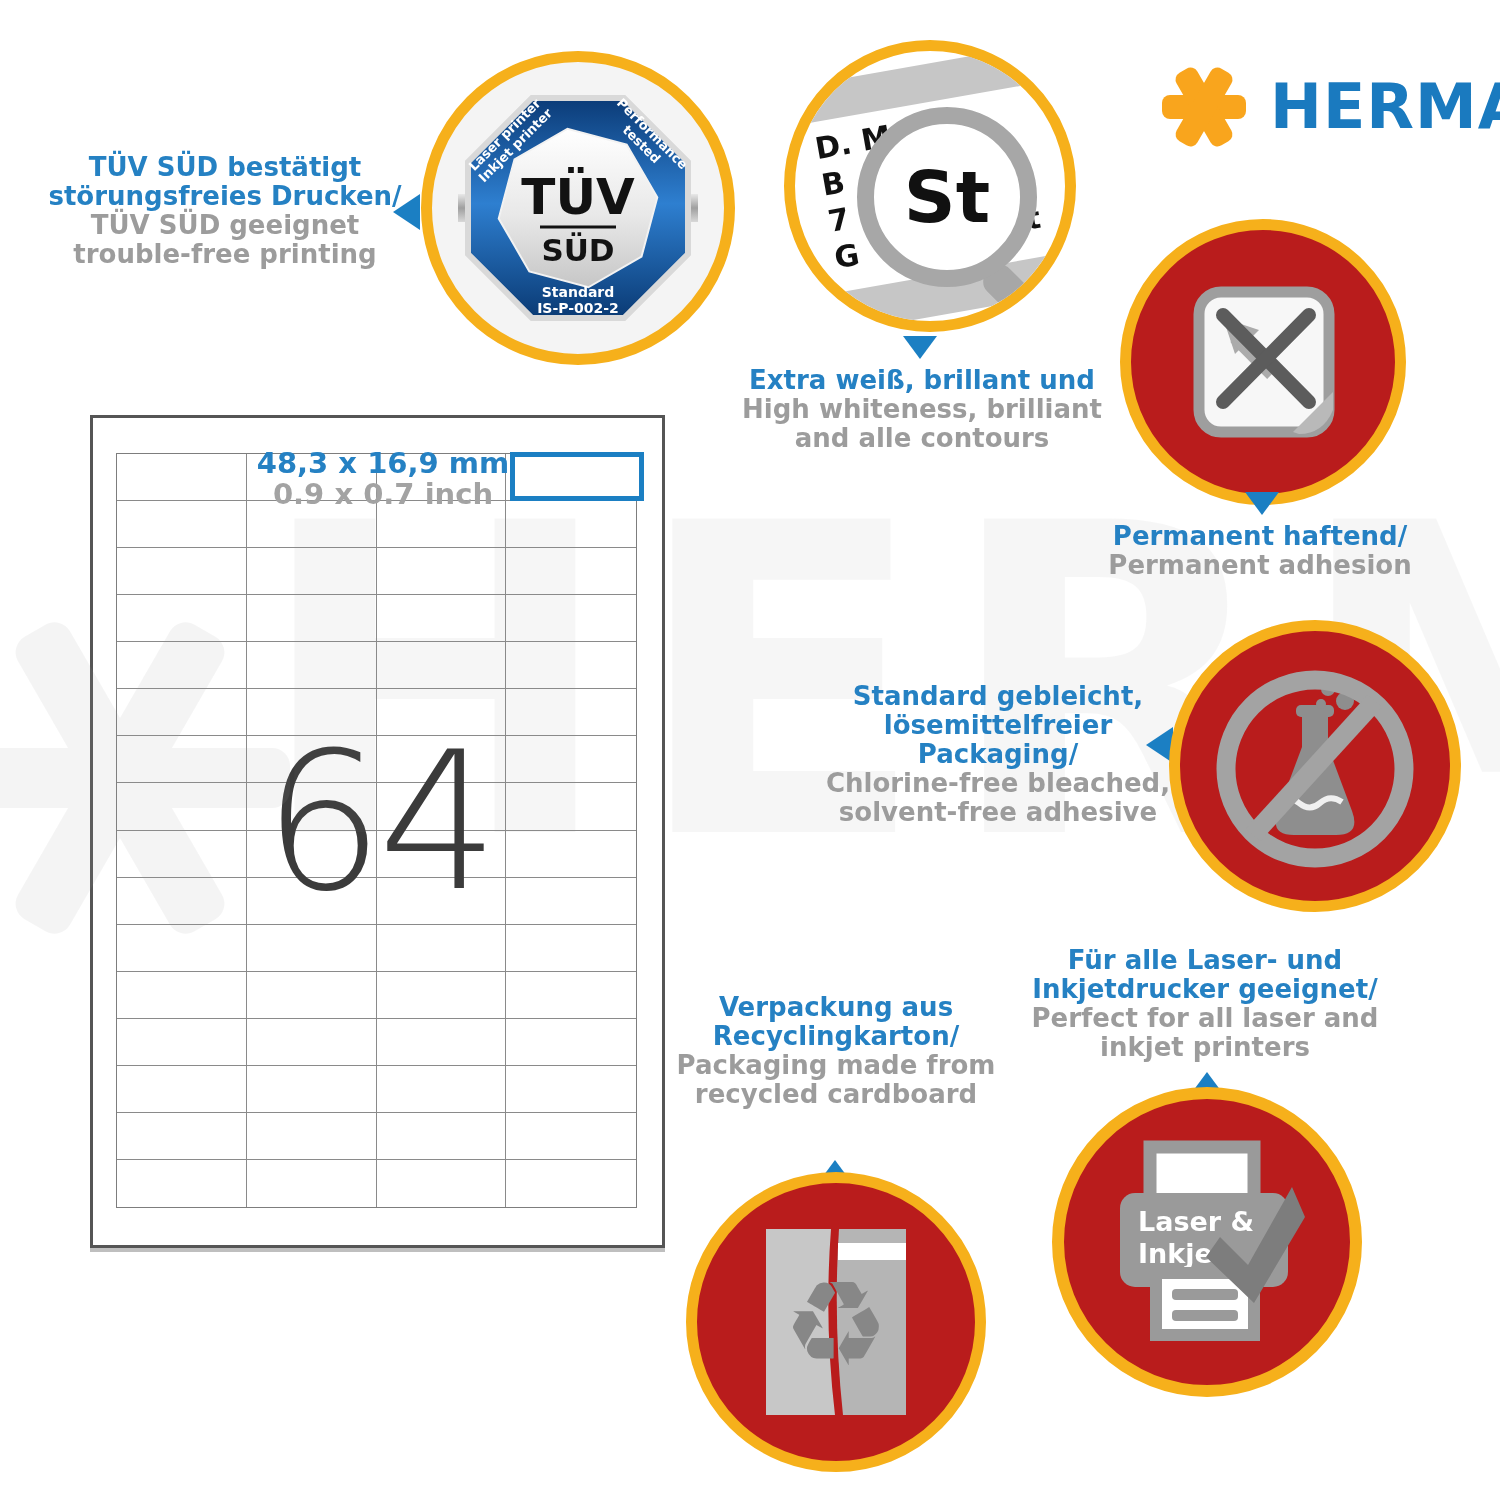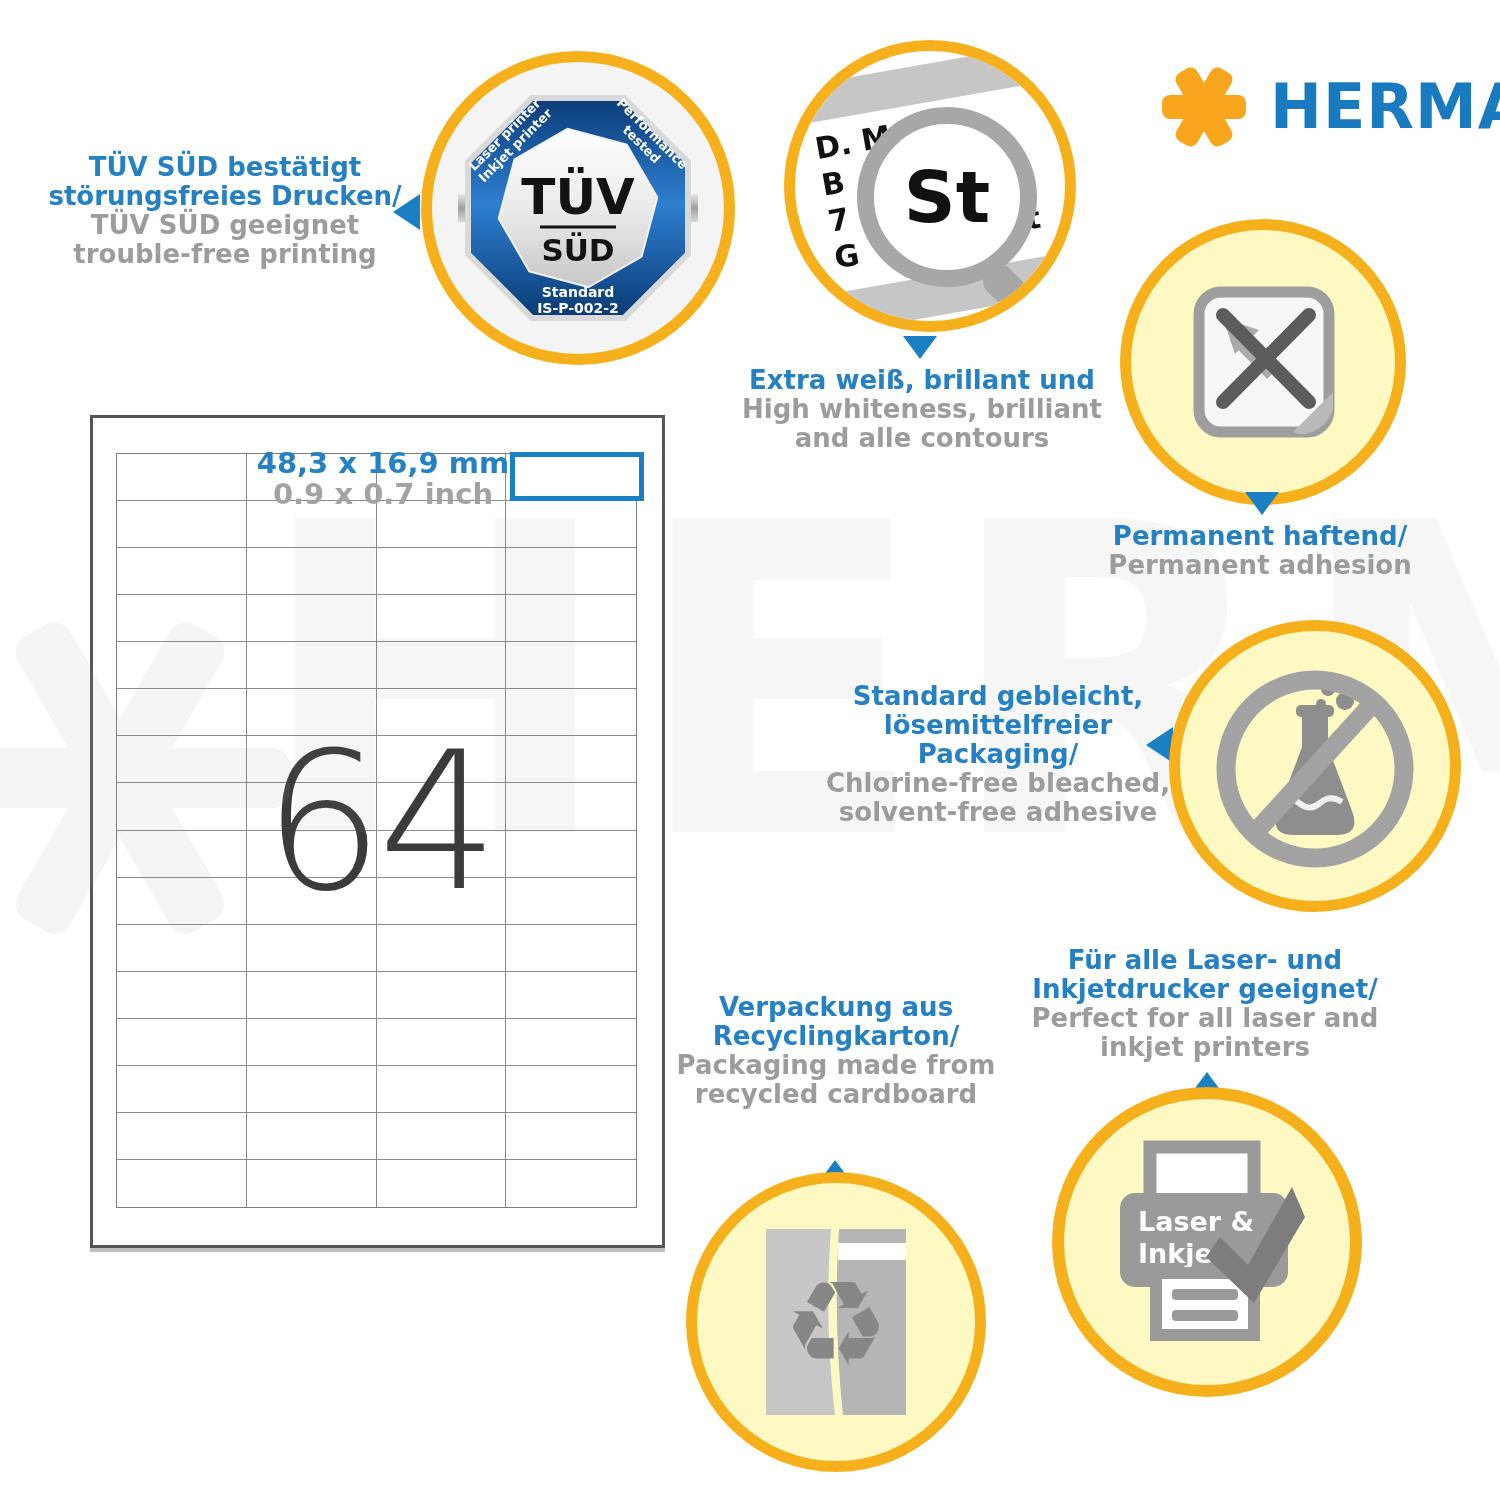--- a/index.html
+++ b/index.html
@@ -42,21 +42,21 @@
   .feat-print{left:1005px;top:946px;width:400px;}
   .feat-pack{left:638px;top:993px;width:396px;}
 
   
   .tri{position:absolute;z-index:3;width:0;height:0;}
   .tri-left{border-top:18px solid transparent;border-bottom:18px solid transparent;border-right:27px solid #1b7fc3;}
   .tri-down{border-left:17px solid transparent;border-right:17px solid transparent;border-top:23px solid #1b7fc3;}
   .tri-up{border-left:17px solid transparent;border-right:17px solid transparent;border-bottom:23px solid #1b7fc3;}
 
   
-  .circ{position:absolute;z-index:3;border-radius:50%;background:#fef9c3;
+  .circ{position:absolute;z-index:3;border-radius:50%;background:#b91c1c;
         border:11px solid #F6B01B;box-sizing:border-box;overflow:hidden;
         display:flex;align-items:center;justify-content:center;}
   .circ-tuv{left:421px;top:51px;width:314px;height:314px;background:#f4f4f4;}
   .circ-mag{left:784px;top:40px;width:292px;height:292px;background:#ffffff;}
   .circ-paperx{left:1120px;top:219px;width:286px;height:286px;}
   .circ-flask{left:1169px;top:620px;width:292px;height:292px;}
   .circ-printer{left:1052px;top:1087px;width:310px;height:310px;border-width:12px;}
   .circ-recycle{left:686px;top:1172px;width:300px;height:300px;}
 
   

